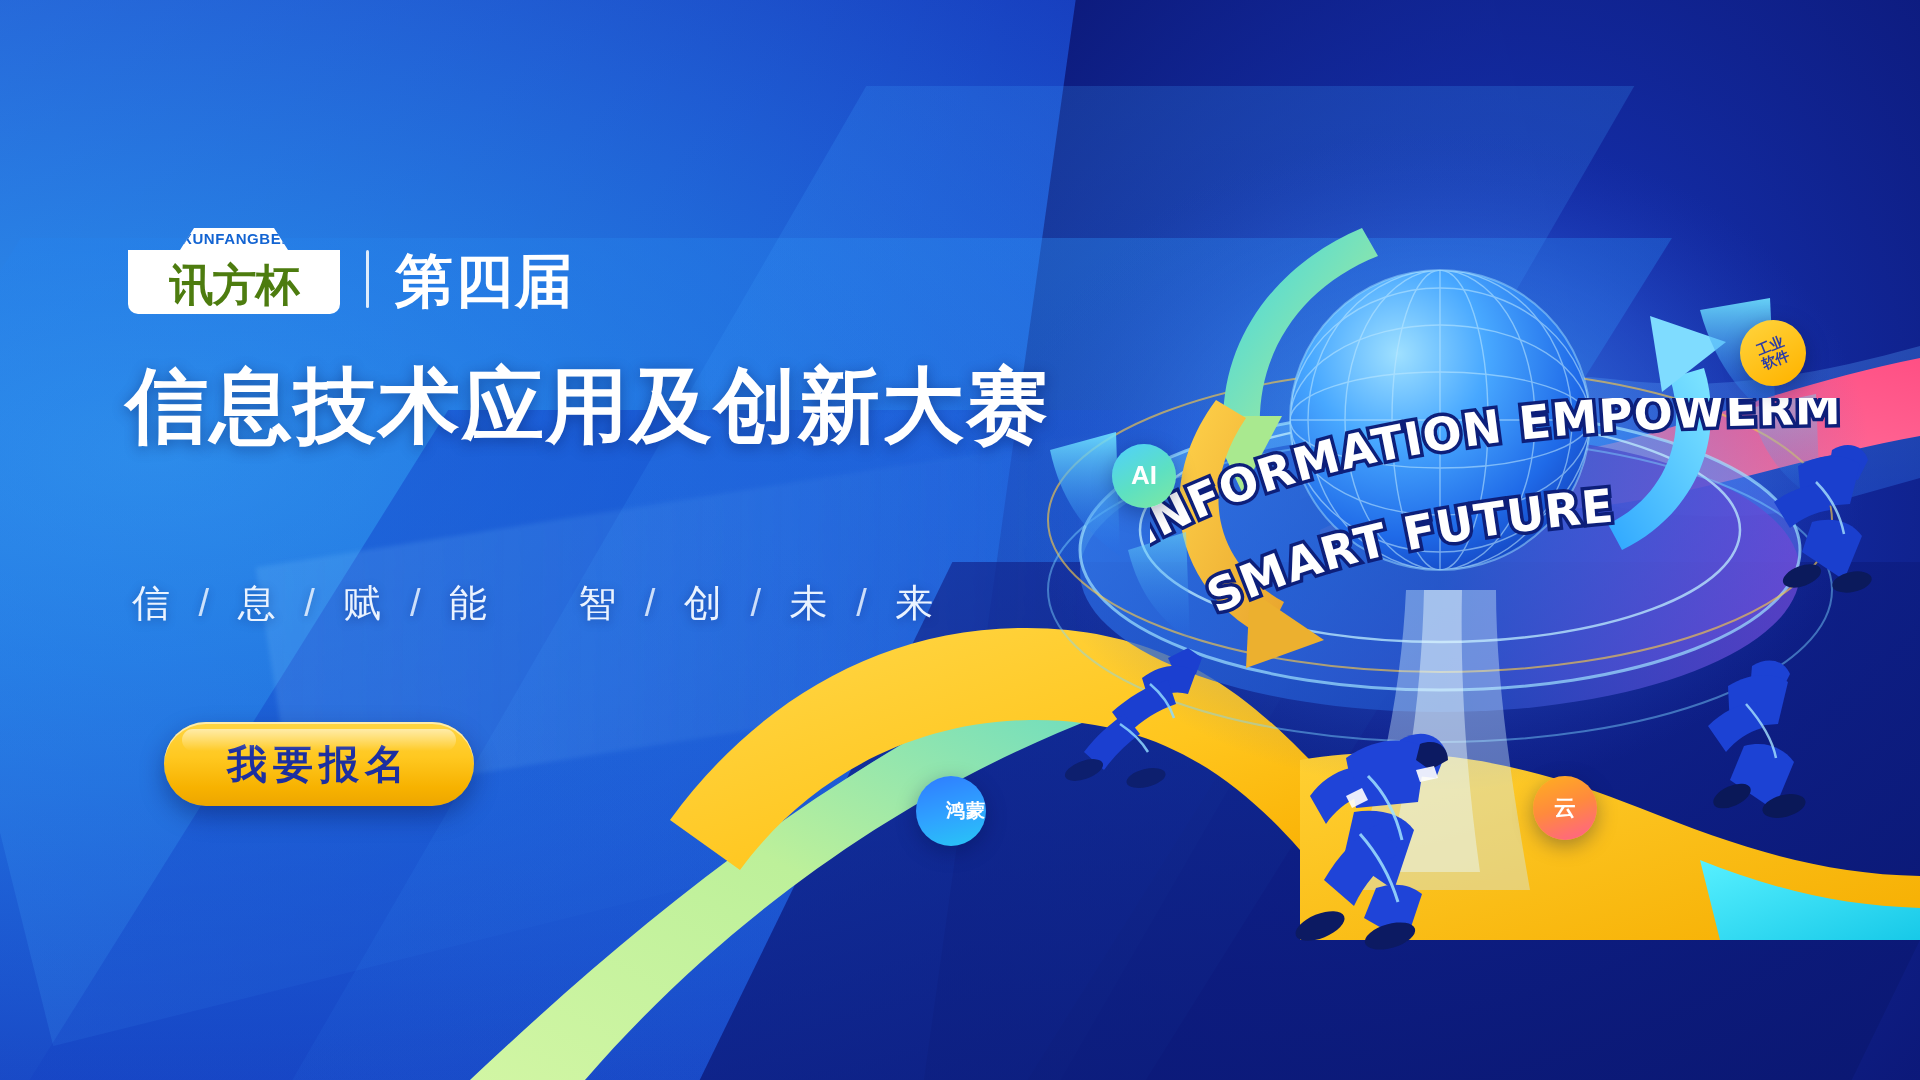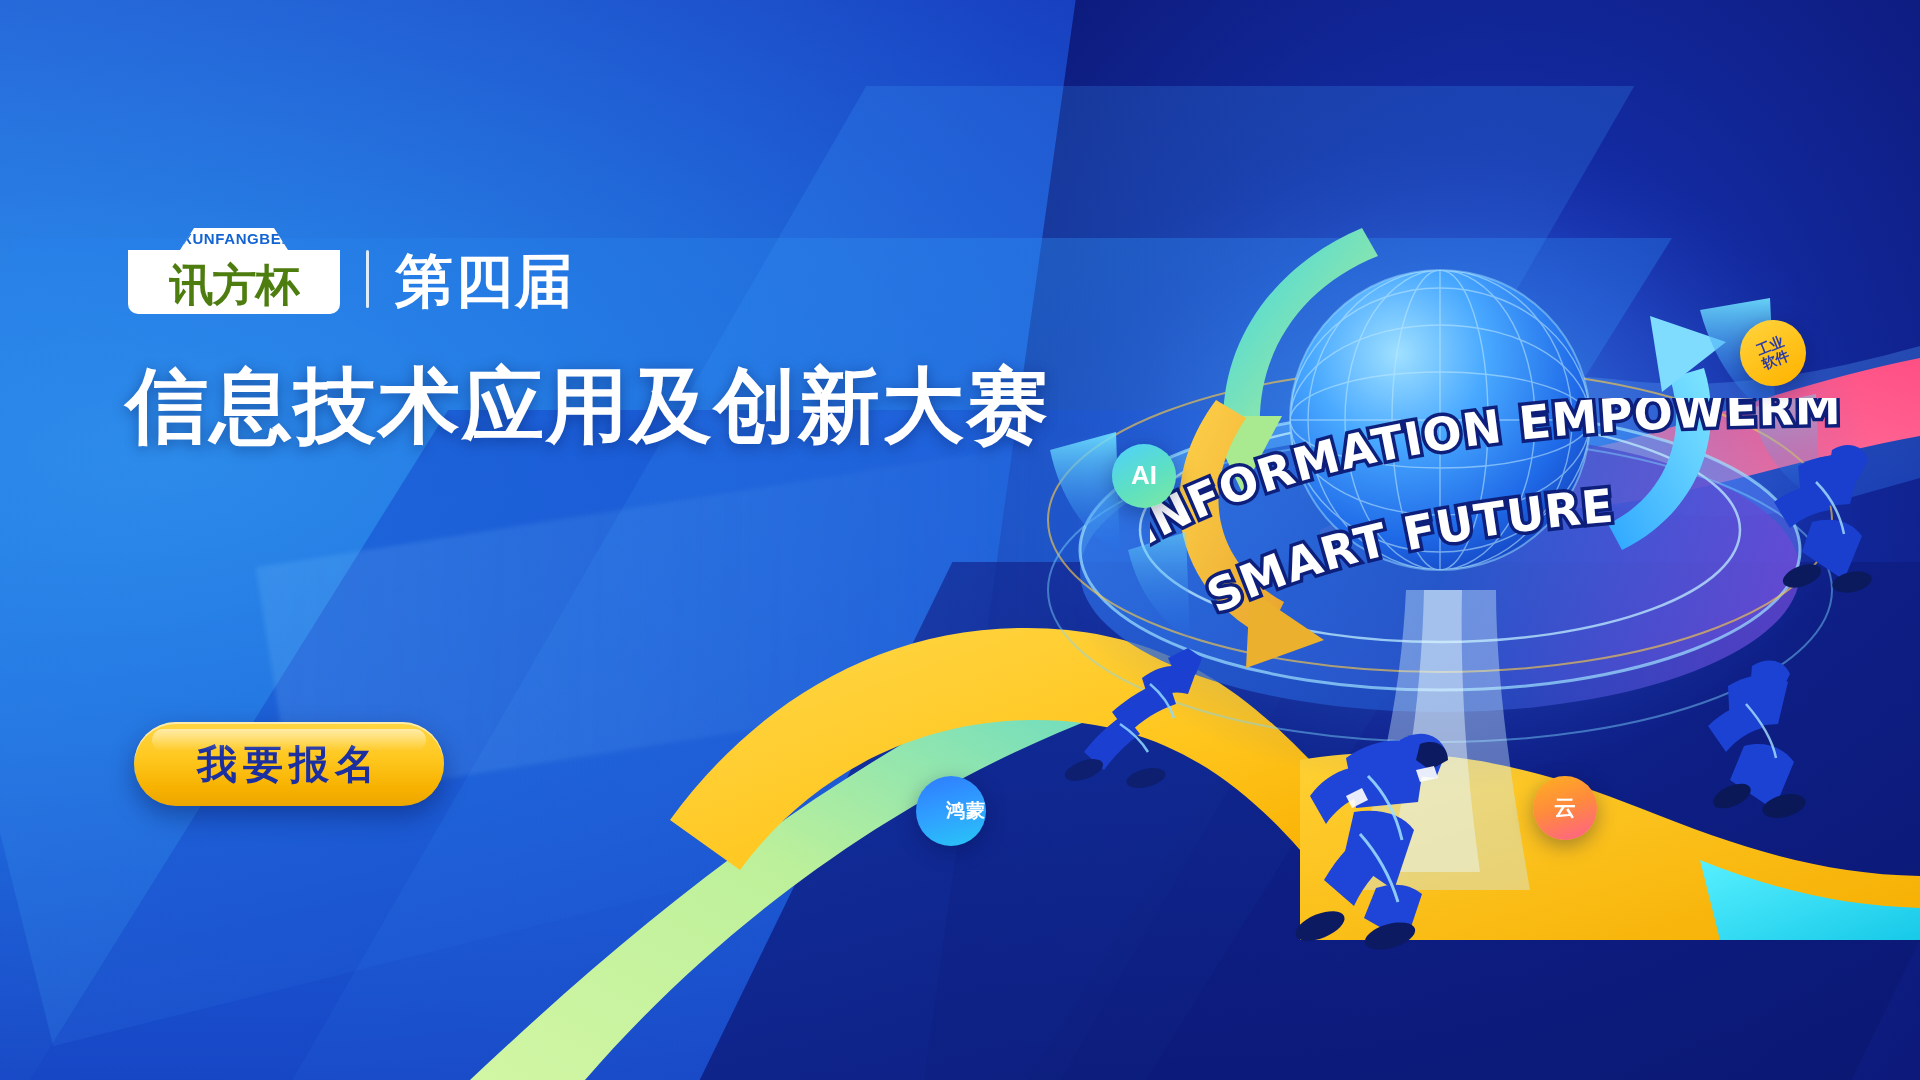--- a/index.html
+++ b/index.html
@@ -90,21 +90,21 @@
 
   .slogan{
     position:absolute;left:132px;top:578px;color:#eaf3ff;font-size:38px;
     letter-spacing:6px;white-space:nowrap;text-shadow:0 2px 10px rgba(4,18,80,.35);
   }
   .slogan .gap{display:inline-block;width:52px;}
   .slogan .sl{opacity:.85;margin:0 6px;font-weight:300;}
 
   
   .cta{
-    position:absolute;left:134px;top:722px;width:310px;height:84px;border:0;
+    position:absolute;left:164px;top:722px;width:310px;height:84px;border:0;
     border-radius:44px;cursor:pointer;
     background:linear-gradient(180deg,#ffd644 0%,#ffc820 42%,#f7b200 78%,#eda600 100%);
     box-shadow:0 10px 24px rgba(4,18,80,.40), inset 0 2px 0 rgba(255,255,255,.55);
     color:#1c2fa0;font-size:40px;font-weight:900;letter-spacing:6px;
     font-family:"DejaVu Sans",sans-serif;
     display:flex;align-items:center;justify-content:center;
   }
   .cta::after{
     content:"";position:absolute;left:18px;right:18px;top:7px;height:22px;border-radius:20px;
     background:linear-gradient(180deg,rgba(255,255,255,.55),rgba(255,255,255,0));
@@ -397,16 +397,21 @@
       <div class="logo-cn">讯方杯</div>
     </div>
     <div class="logo-sep"></div>
     <div class="logo-edition">第四届</div>
   </div>
 
   <div class="headline">
     <div class="h-line h2">信息技术应用及创新大赛</div>
   </div>
 
+  <div class="slogan">
+    <span>信 <span class="sl">/</span> 息 <span class="sl">/</span> 赋 <span class="sl">/</span> 能</span>
+    <span class="gap"></span>
+    <span>智 <span class="sl">/</span> 创 <span class="sl">/</span> 未 <span class="sl">/</span> 来</span>
+  </div>
 
   <button class="cta">我要报名</button>
 
 </div>
 
 </body></html>

